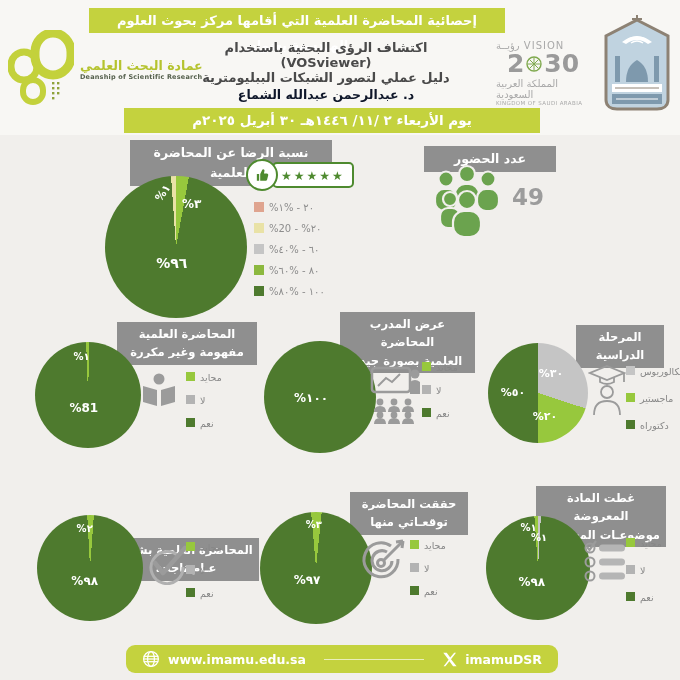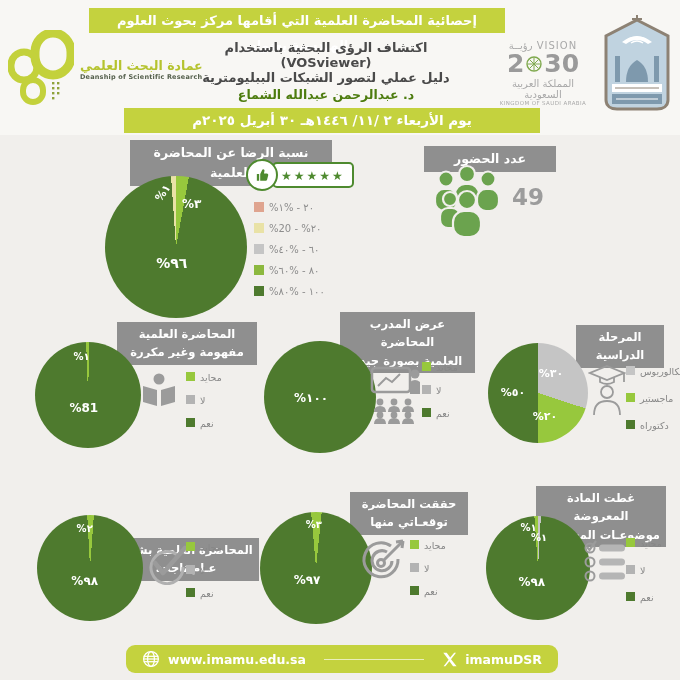--- a/index.html
+++ b/index.html
@@ -4,21 +4,21 @@
 <style>
   html,body{margin:0;padding:0;}
   body{font-family:"DejaVu Sans",sans-serif;background:#e8e7e5;}
   .page{position:relative;width:680px;height:680px;background:#f1efec;overflow:hidden;margin:0 auto;}
   .abs{position:absolute;}
   .hdr-strip{position:absolute;left:0;top:0;width:680px;height:135px;background:#f8f7f4;}
   .greenbar{position:absolute;background:#c4d23e;color:#fff;font-weight:bold;text-align:center;direction:rtl;}
   .tbar{position:absolute;background:#8f8f8f;color:#fff;font-weight:bold;text-align:center;direction:rtl;font-size:11.5px;line-height:1.6;padding:3px 4px;box-sizing:border-box;}
   .subtl{position:absolute;text-align:center;direction:rtl;color:#454545;}
   .subtl .l1,.subtl .l2{font-size:13px;font-weight:bold;color:#4a4a4a;}
-  .subtl .sp{font-size:12.5px;font-weight:bold;color:#4d7c0f;margin-top:2px;}
+  .subtl .sp{font-size:12.5px;font-weight:bold;color:#0f172a;margin-top:2px;}
   .pie{position:absolute;border-radius:50%;}
   .plabel{position:absolute;color:#fff;font-weight:bold;direction:ltr;white-space:nowrap;}
   .legend{position:absolute;display:flex;flex-direction:column;}
   .lrow{display:flex;align-items:flex-start;gap:5px;}
   .sw{display:inline-block;flex:none;}
   .legend.big .lrow{height:21px;}
   .legend.big .sw{width:10px;height:10px;}
   .legend.big .ltx{font-size:10px;color:#8d8d8d;direction:ltr;}
   .legend.sm .lrow{height:23px;}
   .legend.sm .sw{width:9px;height:9px;}
@@ -30,21 +30,21 @@
   .badge{position:absolute;display:flex;align-items:center;}
   .badge-pill{border:2px solid #4e8a2f;border-radius:5px;background:#fff;padding:1px 7px 2px;margin-left:-6px;}
   .stars{color:#4e8a2f;font-size:12px;letter-spacing:2px;font-weight:bold;}
   .badge-circle{width:28px;height:28px;border-radius:50%;border:2.5px solid #4e8a2f;background:#fff;display:flex;align-items:center;justify-content:center;position:relative;z-index:2;}
   .count{position:absolute;font-size:23px;font-weight:bold;color:#9c9c9c;}
   .footer-bar{position:absolute;background:#c4d23e;border-radius:9px;display:flex;align-items:center;color:#fff;font-weight:bold;font-size:12.5px;}
   .fdiv{height:1px;background:rgba(255,255,255,.65);flex:1;margin:0 18px;}
   .deanship{position:absolute;display:flex;align-items:center;gap:6px;}
   .dn-txt .ar{color:#b5c32f;font-size:12.5px;font-weight:bold;direction:rtl;}
   .dn-txt .en{color:#55604d;font-size:6.5px;font-weight:bold;letter-spacing:.2px;}
-  .vision{position:absolute;text-align:center;color:#a9a9a9;}
+  .vision{position:absolute;text-align:left;color:#a9a9a9;}
   .vision .v1{font-size:10px;letter-spacing:1px;direction:rtl;}
   .vision .v2{font-size:25px;font-weight:bold;line-height:1;display:flex;align-items:center;justify-content:center;gap:1px;color:#9a9a9a;}
   .vision .v3{font-size:10px;direction:rtl;margin-top:2px;}
   .vision .v4{font-size:5.5px;letter-spacing:.4px;}
 </style>
 </head>
 <body>
 
 <div class="page">
   <div class="hdr-strip"></div>

